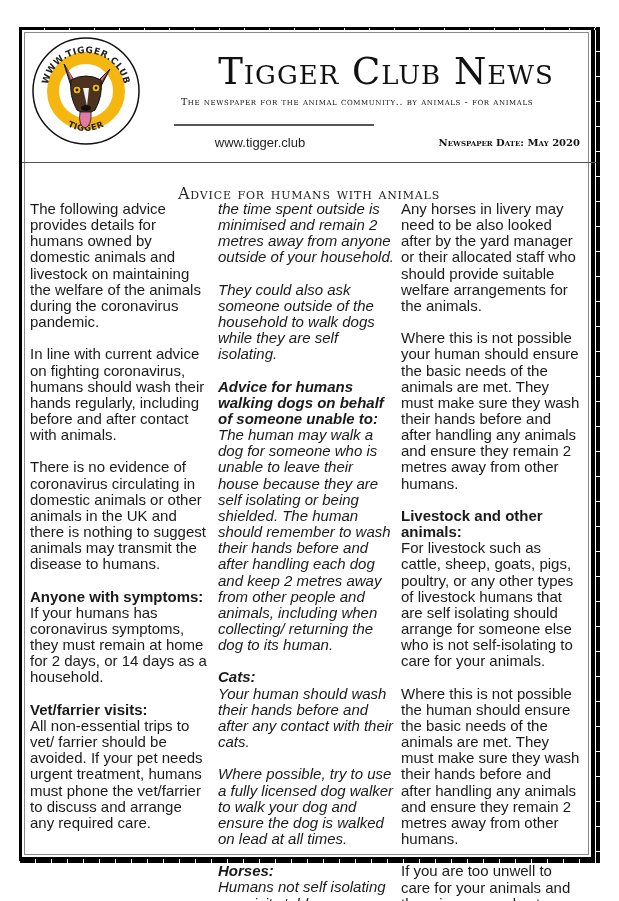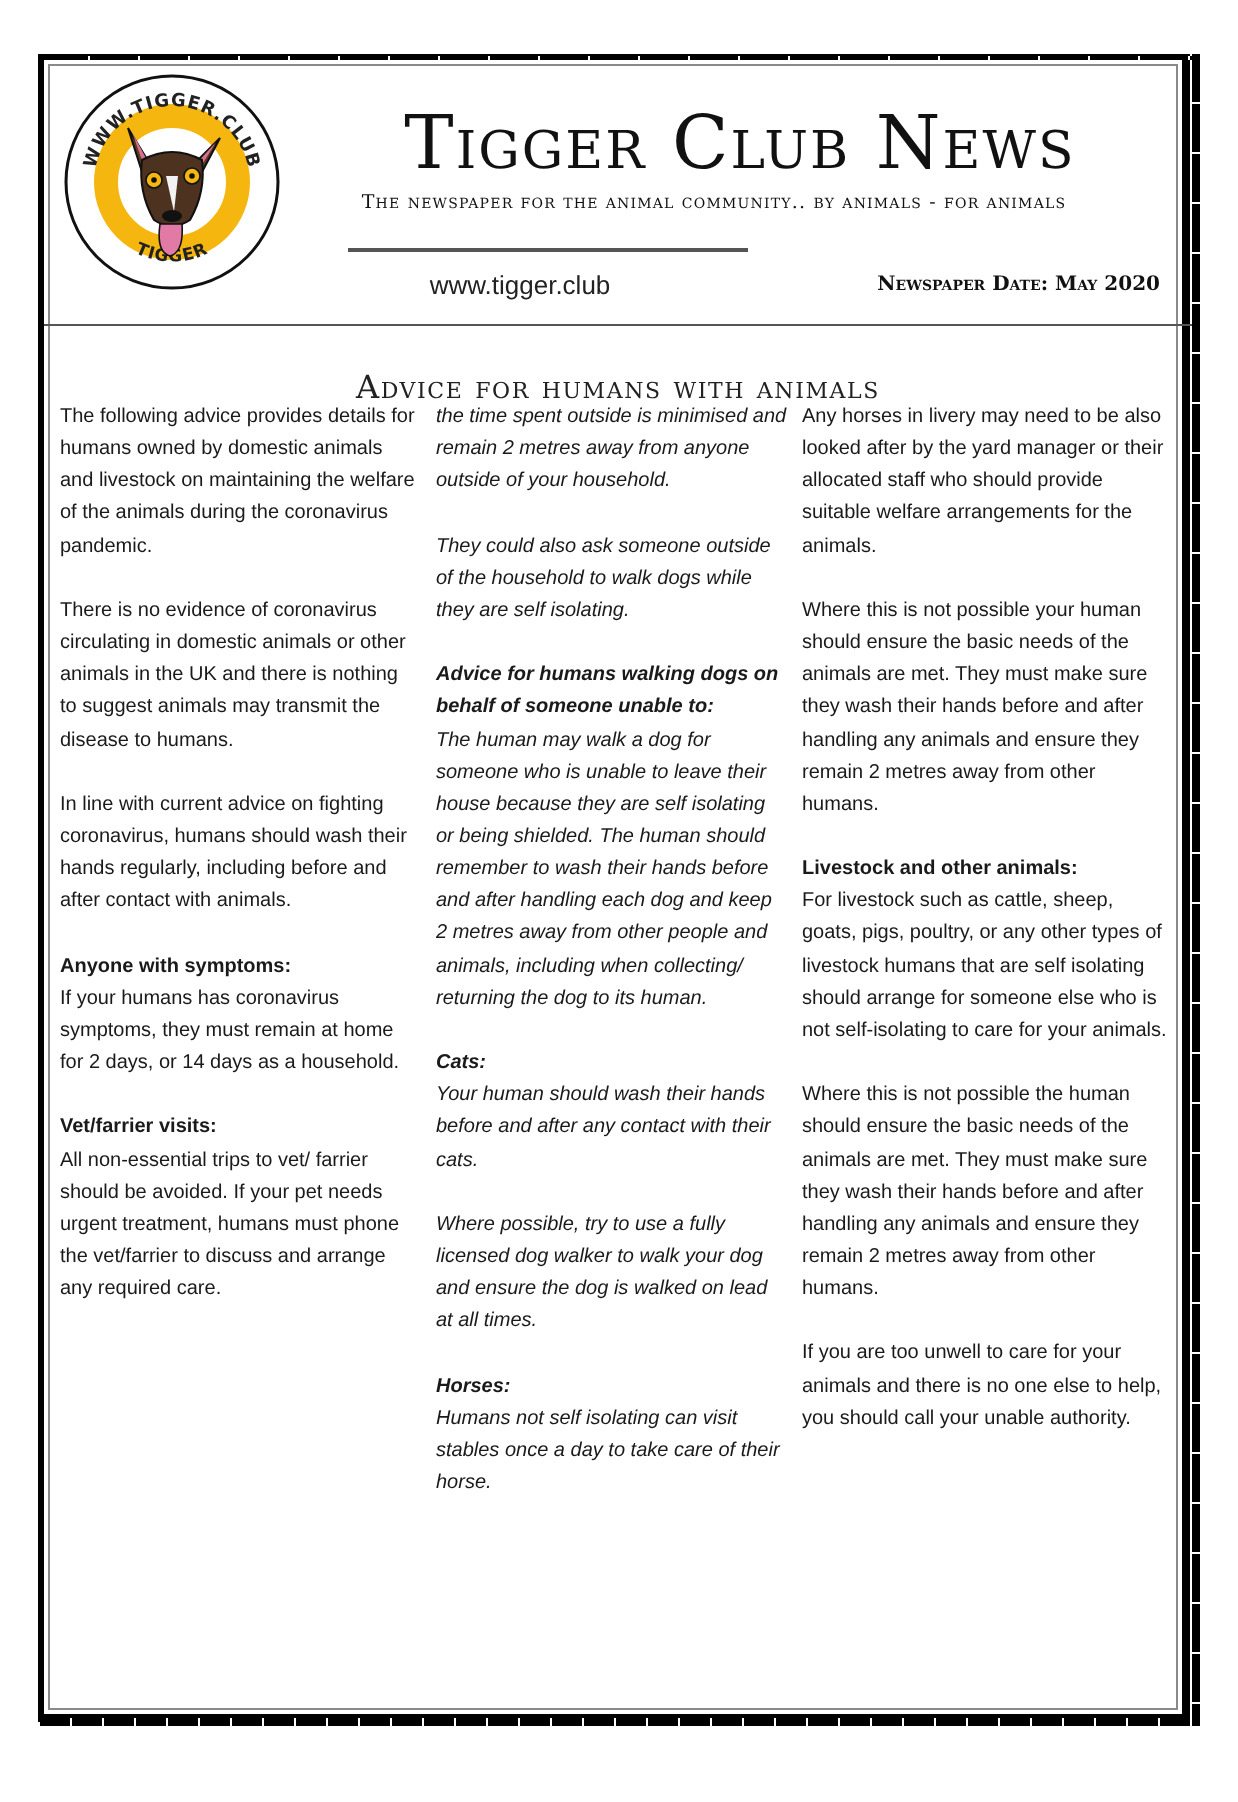--- a/index.html
+++ b/index.html
@@ -20,42 +20,42 @@
   .right-dashes {
     position: absolute; left: 596px; top: 27px; width: 4px; height: 836px;
     background: repeating-linear-gradient(180deg, #000 0 24px, #fff 24px 25px);
   }
   .top-ticks {
     position: absolute; left: 20px; top: 28px; width: 578px; height: 2px;
     background: repeating-linear-gradient(90deg, #000 0 24px, #fff 24px 25px);
   }
   .logo { position: absolute; left: 31px; top: 36px; width: 110px; height: 110px; }
   .masthead-title {
-    position: absolute; left: 140px; top: 52px; width: 460px; text-align: center;
+    position: absolute; left: 156px; top: 52px; width: 460px; text-align: center;
     font-family: "DejaVu Serif", serif; font-size: 37px; font-variant: small-caps; letter-spacing: 1px;
     color: #111; line-height: 40px;
   }
   .masthead-sub {
     position: absolute; left: 142px; top: 96px; width: 430px; text-align: center;
     font-family: "DejaVu Serif", serif; font-size: 9.5px; font-variant: small-caps; letter-spacing: 0.6px; color: #111;
     white-space: nowrap;
   }
   .masthead-rule { position: absolute; left: 174px; top: 124px; width: 200px; height: 2px; background: #555; }
   .site-url { position: absolute; left: 190px; top: 135px; width: 140px; text-align: center;
     font-family: "Liberation Sans", sans-serif; font-size: 13px; color: #222; }
   .issue-date { position: absolute; left: 405px; top: 137px; width: 175px; text-align: right;
     font-family: "DejaVu Serif", serif; font-weight: bold; font-size: 10px; font-variant: small-caps; color: #111; white-space: nowrap; }
   .header-rule { position: absolute; left: 22px; top: 162px; width: 574px; height: 1px; background: #555; }
   .section-heading {
     position: absolute; left: 22px; top: 184px; width: 574px; text-align: center;
     font-family: "DejaVu Serif", serif; font-size: 16px; font-variant: small-caps; letter-spacing: 0.8px; color: #222;
   }
   .col {
     position: absolute; top: 201px; width: 180px;
-    font-family: "Liberation Sans", sans-serif; font-size: 10px; line-height: 16.15px; color: #1a1a1a;
+    font-family: "Liberation Sans", sans-serif; font-size: 15px; line-height: 16.15px; color: #1a1a1a;
   }
   .col1 { left: 30px; }
   .col2 { left: 218px; width: 176px; font-style: italic; }
   .col3 { left: 401px; width: 184px; }
   .col p { margin: 0 0 16.15px 0; }
   .col .sub { font-weight: bold; display: block; }
 </style>
 </head>
 <body>
 
@@ -99,22 +99,22 @@
 <div class="masthead-sub">The newspaper for the animal community.. by animals - for animals</div>
 <div class="masthead-rule"></div>
 <div class="site-url">www.tigger.club</div>
 <div class="issue-date">Newspaper Date: May 2020</div>
 <div class="header-rule"></div>
 
 <div class="section-heading">Advice for humans with animals</div>
 
 <div class="col col1">
     <p>The following advice provides details for humans owned by domestic animals and livestock on maintaining the welfare of the animals during the coronavirus pandemic.</p>
+    <p>In line with current advice on fighting coronavirus, humans should wash their hands regularly, including before and after contact with animals.</p>
     <p>There is no evidence of coronavirus circulating in domestic animals or other animals in the UK and there is nothing to suggest animals may transmit the disease to humans.</p>
-    <p>In line with current advice on fighting coronavirus, humans should wash their hands regularly, including before and after contact with animals.</p>
     <p><span class="sub">Anyone with symptoms:</span><span>If your humans has coronavirus symptoms, they must remain at home for 2 days, or 14 days as a household.</span></p>
     <p><span class="sub">Vet/farrier visits:</span><span>All non-essential trips to vet/ farrier should be avoided. If your pet needs urgent treatment, humans must phone the vet/farrier to discuss and arrange any required care.</span></p>
   </div>
 <div class="col col2">
     <p>the time spent outside is minimised and remain 2 metres away from anyone outside of your household.</p>
     <p>They could also ask someone outside of the household to walk dogs while they are self isolating.</p>
     <p><span class="sub">Advice for humans walking dogs on behalf of someone unable to:</span><span>The human may walk a dog for someone who is unable to leave their house because they are self isolating or being shielded. The human should remember to wash their hands before and after handling each dog and keep 2 metres away from other people and animals, including when collecting/ returning the dog to its human.</span></p>
     <p><span class="sub">Cats:</span><span>Your human should wash their hands before and after any contact with their cats.</span></p>
     <p>Where possible, try to use a fully licensed dog walker to walk your dog and ensure the dog is walked on lead at all times.</p>
     <p><span class="sub">Horses:</span><span>Humans not self isolating can visit stables once a day to take care of their horse.</span></p>

